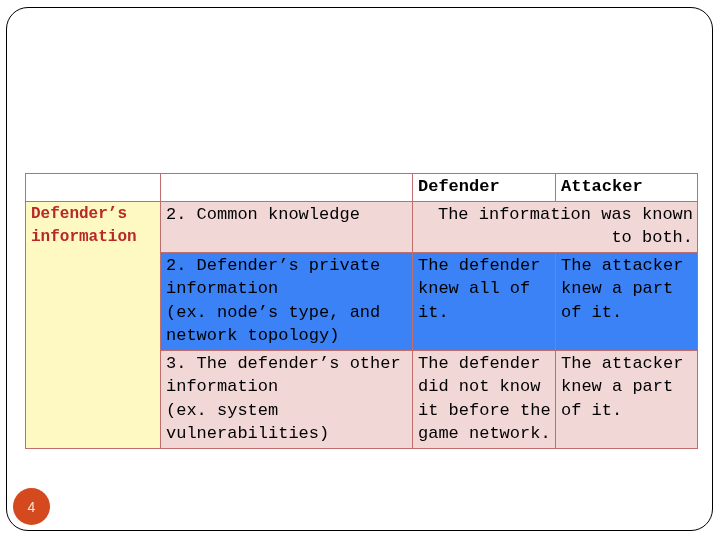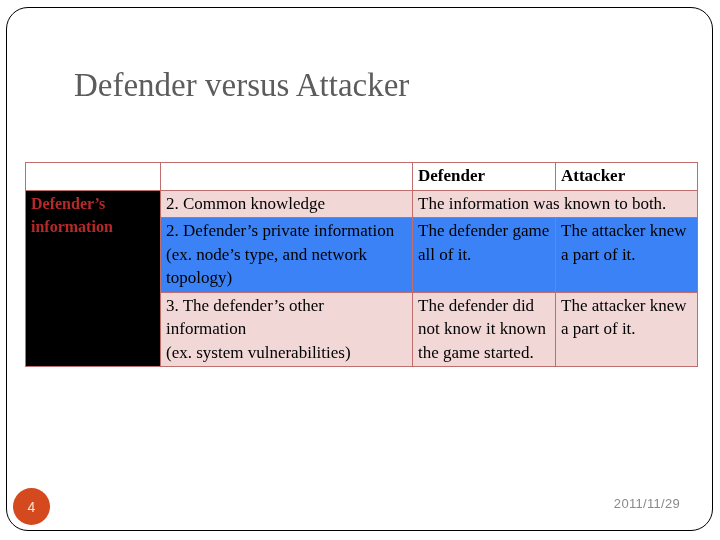--- a/index.html
+++ b/index.html
@@ -43,63 +43,63 @@
     font-size: 33px;
     line-height: 40px;
     color: #5c5c5c;
     white-space: nowrap;
   }
 
   
   #info-table {
     position: absolute;
     left: 25px;
-    top: 162px;
+    top: 173px;
     width: 672px;
     border-collapse: collapse;
     table-layout: fixed;
-    font-family: Liberation Serif, serif;
+    font-family: Liberation Mono, monospace;
     font-size: 17px;
     color: #000000;
   }
   #info-table td {
     border: 1.3px solid #bf6e6e;
     padding: 1px 4px 2px 5px;
     vertical-align: top;
     line-height: 23.5px;
   }
 
   .col-label  { width: 135px; }
   .col-item   { width: 252px; }
   .col-def    { width: 143px; }
   .col-atk    { width: 142px; }
 
   .row-white td { background: #3b82f6; }
   .row-pink  td { background: #f2d7d7; }
 
   td.cell-label {
-    background: #000000;
+    background: #fef9c3;
     font-weight: bold;
     color: #b72828;
     font-size: 16px;
     line-height: 22px;
     padding-top: 3px;
   }
   td.cell-empty {
     background: #ffffff;
   }
   td.cell-head {
     background: #ffffff;
     font-weight: bold;
     font-size: 17px;
     padding-top: 0px;
     padding-bottom: 1px;
   }
   td.cell-merged-center {
-    text-align: left;
+    text-align: right;
   }
 
   
   #page-badge {
     position: absolute;
     left: 13px;
     top: 488px;
     width: 37px;
     height: 37px;
     border-radius: 50%;
@@ -123,21 +123,20 @@
     letter-spacing: 0.3px;
   }
 </style>
 </head>
 <body>
 
 <div id="slide">
 
   <div id="slide-frame"></div>
 
-  <div id="slide-title">Defender versus Attacker</div>
 
   <table id="info-table">
     <colgroup>
       <col class="col-label">
       <col class="col-item">
       <col class="col-def">
       <col class="col-atk">
     </colgroup>
     <tbody>
       <tr>
@@ -148,29 +147,28 @@
       </tr>
 
       <tr class="row-pink">
         <td class="cell-label" rowspan="3">Defender’s information</td>
         <td>2. Common knowledge</td>
         <td class="cell-merged-center" colspan="2">The information was known to both.</td>
       </tr>
 
       <tr class="row-white">
         <td>2. Defender’s private information<br>(ex. node’s type, and network topology)</td>
-        <td>The defender game all of it.</td>
+        <td>The defender knew all of it.</td>
         <td>The attacker knew a part of it.</td>
       </tr>
 
       <tr class="row-pink">
         <td>3. The defender’s other information<br>(ex. system vulnerabilities)</td>
-        <td>The defender did not know it known the game started.</td>
+        <td>The defender did not know it before the game network.</td>
         <td>The attacker knew a part of it.</td>
       </tr>
     </tbody>
   </table>
 
   <div id="page-badge">4</div>
 
-  <div id="slide-date">2011/11/29</div>
 
 </div>
 
 </body></html>

